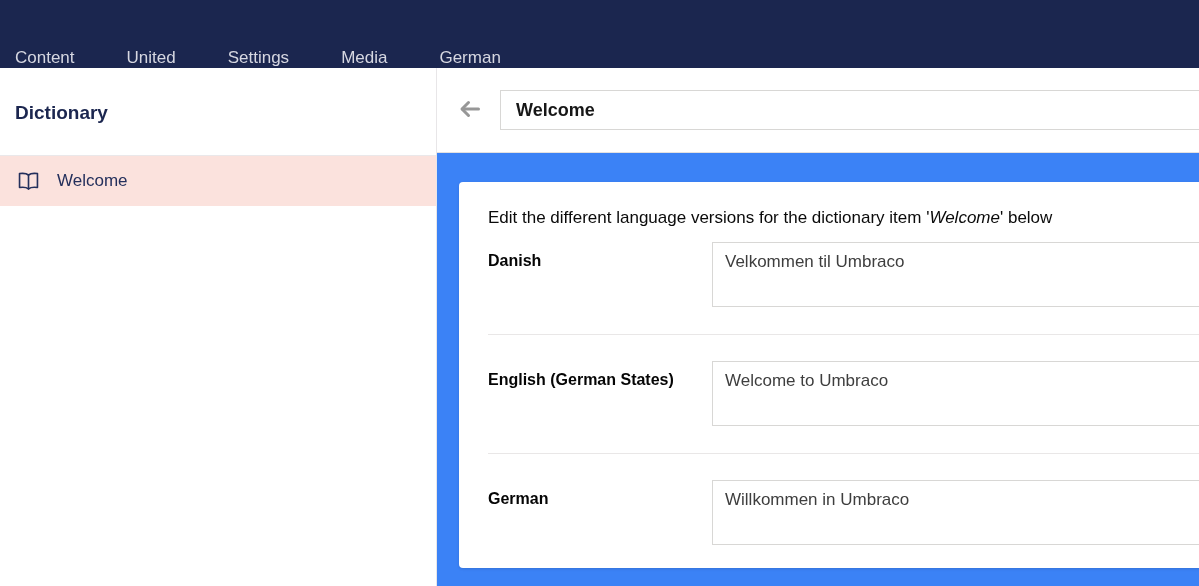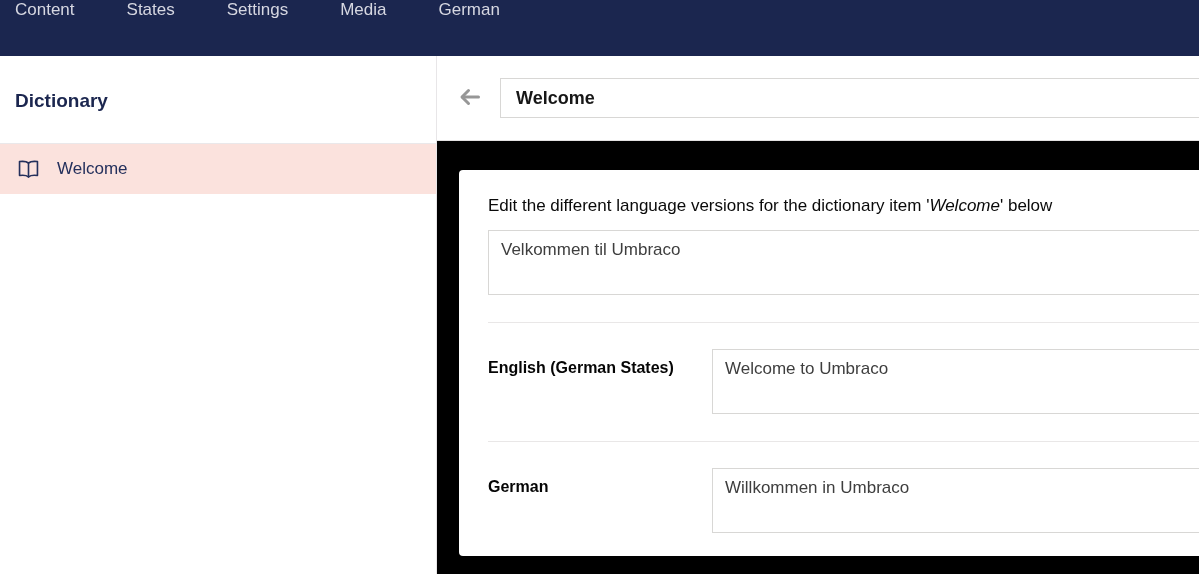--- a/index.html
+++ b/index.html
@@ -5,24 +5,24 @@
   * { margin: 0; padding: 0; box-sizing: border-box; }
   html, body { width: 1199px; height: 586px; overflow: hidden; }
   body {
     font-family: "Liberation Sans", sans-serif;
     background: #ffffff;
     color: #1b264f;
   }
 
   
   .topnav {
-    height: 56px;
+    height: 68px;
     background: #1b264f;
     display: flex;
-    align-items: flex-start;
+    align-items: flex-end;
     padding-left: 15px;
   }
   .topnav ul {
     display: flex;
     list-style: none;
     align-items: stretch;
     gap: 52px;
   }
   .topnav li {
     position: relative;
@@ -107,21 +107,21 @@
     font-family: "Liberation Sans", sans-serif;
     font-size: 18px;
     font-weight: bold;
     color: #171717;
     padding: 0 15px;
     outline: none;
   }
 
   .main-body {
     flex: 1;
-    background: #000000;
+    background: #3b82f6;
     padding: 29px 0 0 22px;
     overflow: hidden;
   }
   .card {
     background: #ffffff;
     border-radius: 4px;
     box-shadow: 0 1px 3px rgba(0,0,0,0.12);
     height: 386px;
     margin-right: -8px;
     padding: 24px 0 0 29px;
@@ -165,21 +165,21 @@
 </style>
 </head>
 <body>
 
 <nav class="topnav">
   <ul>
     <li>
         <span>Content</span>
       </li>
     <li>
-        <span>States</span>
+        <span>United</span>
       </li>
     <li>
         <span>Settings</span>
       </li>
     <li>
         <span>Media</span>
       </li>
     <li>
         <span>German</span>
       </li>
@@ -216,20 +216,21 @@
       </button>
       <input class="name-input" type="text" value="Welcome" style="">
     </div>
 
     <div class="main-body">
       <div class="card">
 
         <p class="description"><span>Edit the different language versions for the dictionary item '</span><em>Welcome</em><span>' below</span></p>
 
         <div class="lang-row">
+          <div class="lang-label">Danish</div>
           <div class="lang-field">
             <textarea style="">Velkommen til Umbraco</textarea>
           </div>
         </div>
 
         <div class="row-divider"></div>
 
         <div class="lang-row">
           <div class="lang-label">English (German States)</div>
           <div class="lang-field">

